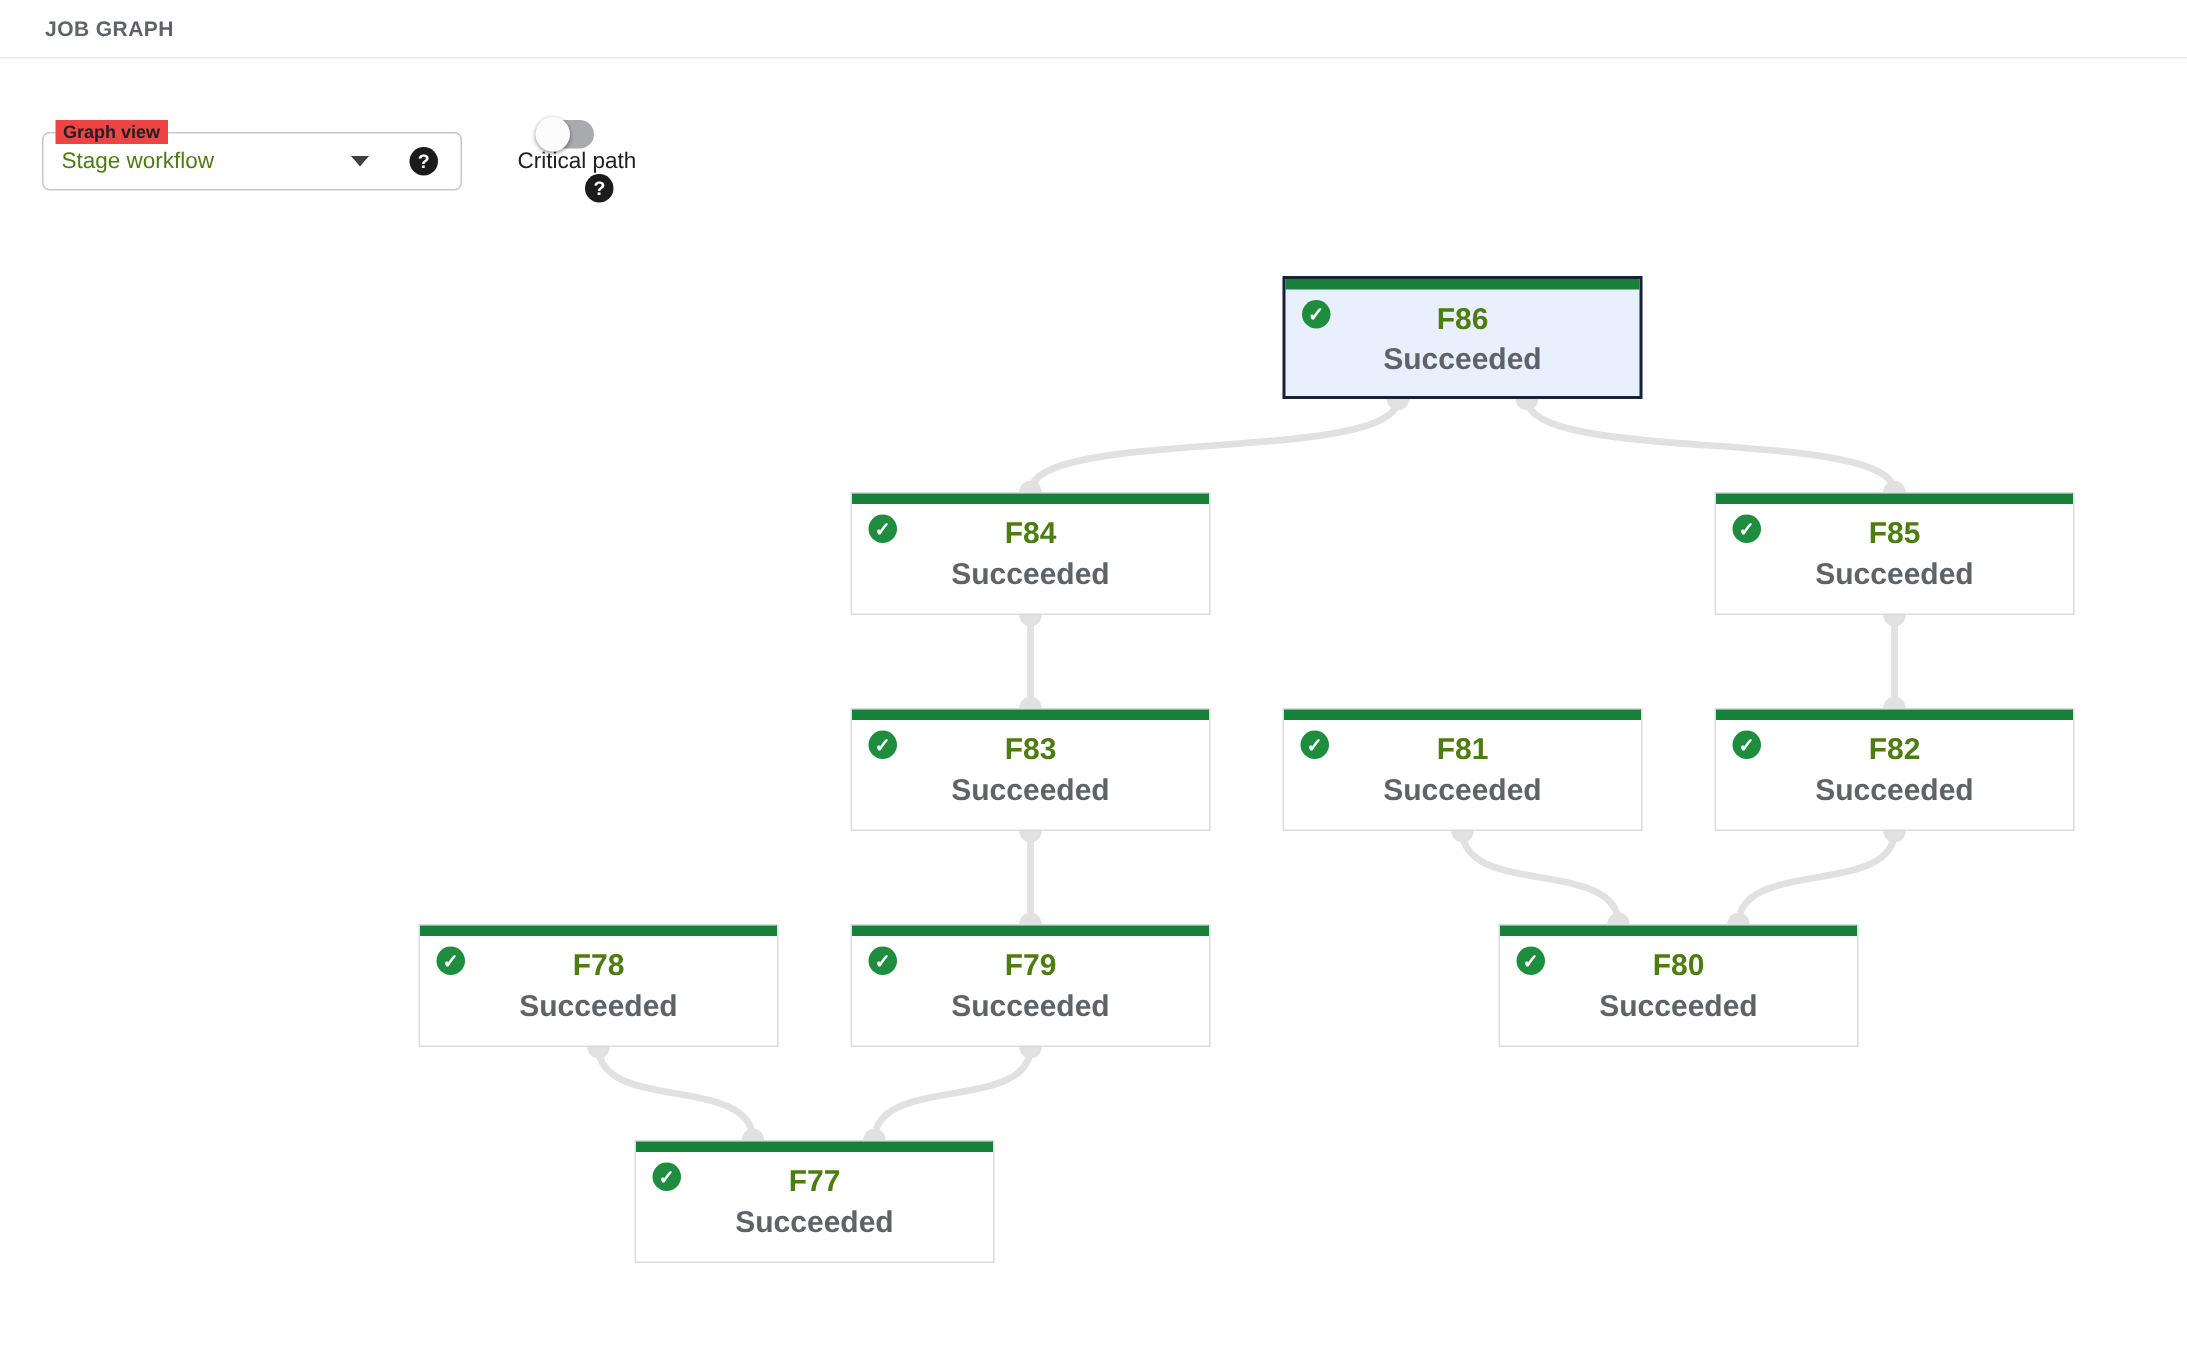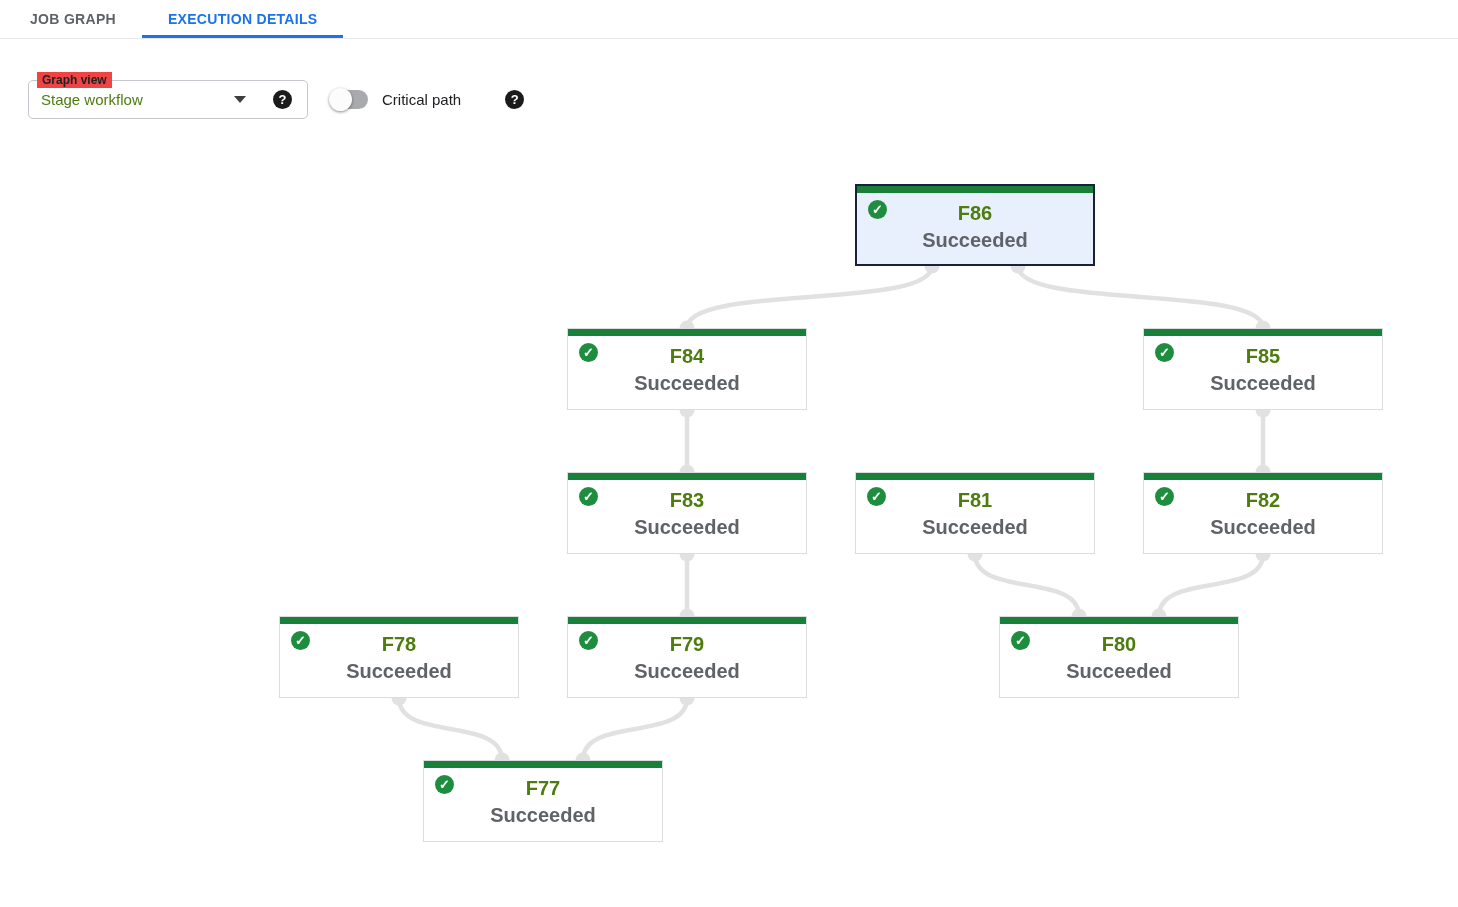--- a/index.html
+++ b/index.html
@@ -21,21 +21,21 @@
                 border-radius:5px; display:flex; align-items:center; padding:0 15px 0 12px;
                 background:#fff; cursor:pointer; }
   .select-label { position:absolute; top:-9px; left:8px; background:#ef4444; padding:0 5px;
                   font-size:12px; font-weight:700; color:#202124; line-height:16px; }
   .select-value { flex:1; font-size:15px; color:#4d7c0f; }
   .caret { width:0; height:0; border-left:6px solid transparent; border-right:6px solid transparent;
            border-top:7px solid #3c4043; margin-right:27px; }
   .help { width:19px; height:19px; border-radius:50%; background:#1b1b1b; color:#fff;
           font-size:13px; font-weight:700; line-height:19px; text-align:center; flex:0 0 auto;
           cursor:pointer; user-select:none; }
-  .toggle-group { display:flex; align-items:center; margin-left:23px; }
+  .toggle-group { display:flex; align-items:center; margin-left:23px;flex-direction:column; }
   .switch { position:relative; width:37px; height:19px; border-radius:10px; background:#a9aaad;
             cursor:pointer; }
   .knob { position:absolute; left:-2px; top:-2px; width:23px; height:23px; border-radius:50%;
           background:#fcfcfc; box-shadow:0 1px 3px rgba(0,0,0,.45); }
   .toggle-label { margin-left:14px; font-size:15px; color:#202124; }
   .toggle-group .help { margin-left:44px; }
 
   
   .canvas { position:absolute; inset:0; z-index:1; }
   #edge-svg { position:absolute; left:0; top:0; }
@@ -52,21 +52,20 @@
   .ntitle { margin-top:9px; text-align:center; font-size:20px; font-weight:700; color:#4d7c0f; }
   .nstatus { margin-top:4px; text-align:center; font-size:20px; color:#5f6368;font-weight:bold; }
 </style>
 </head>
 <body>
 
 <div class="app">
 
   <div class="tabbar">
     <div class="tab">JOB GRAPH</div>
-    <div class="tab active">EXECUTION DETAILS</div>
   </div>
 
   <div class="controls">
     <div class="select-box">
       <span class="select-label">Graph view</span>
       <span class="select-value">Stage workflow</span>
       <span class="caret"></span>
       <span class="help">?</span>
     </div>
     <div class="toggle-group">

